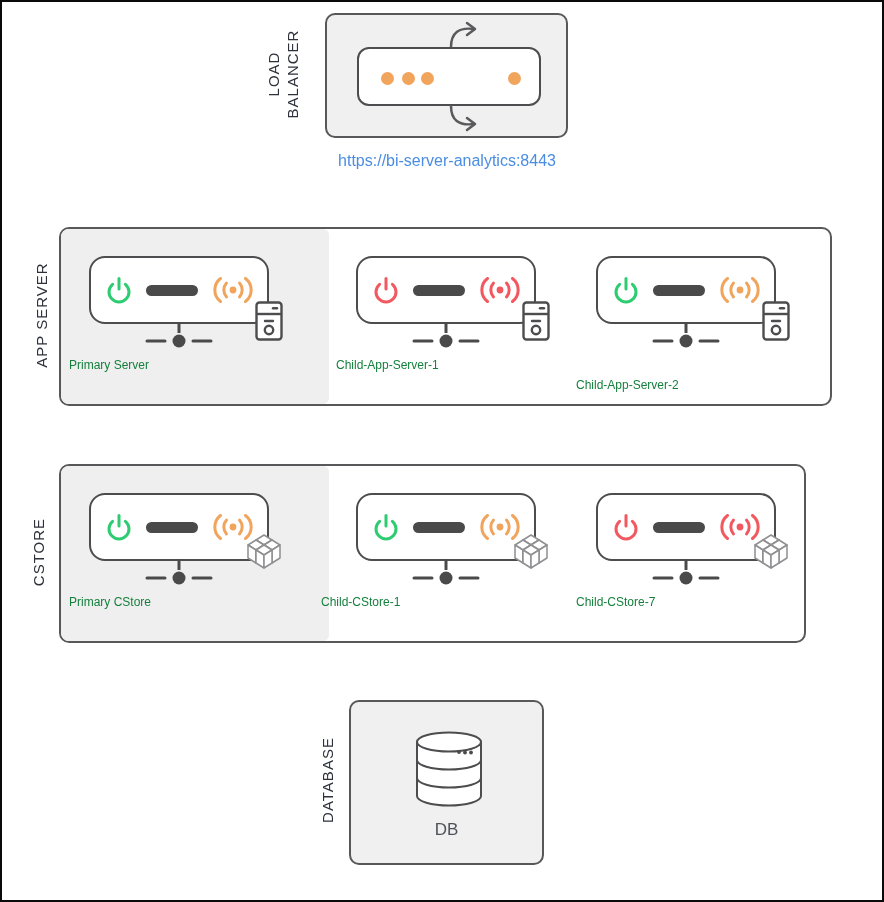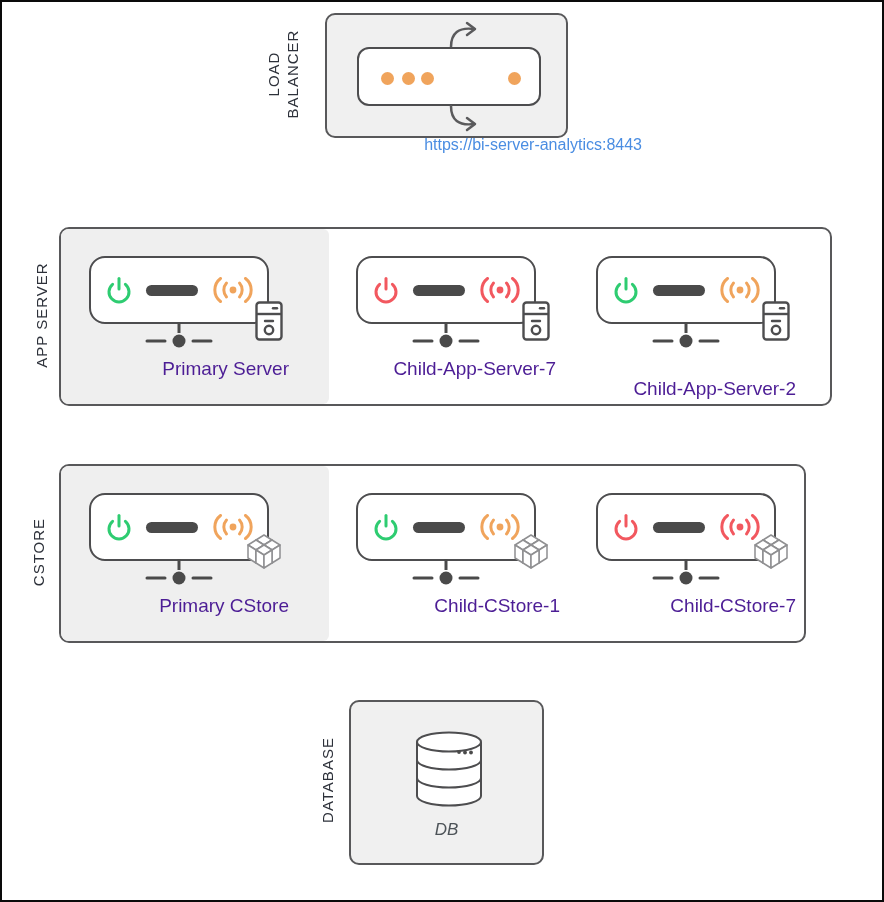--- a/index.html
+++ b/index.html
@@ -37,39 +37,39 @@
   .signal[data-status="orange"] { color:var(--orange); }
   .signal[data-status="red"]    { color:var(--red); }
   .bar { width:52px; height:11px; border-radius:6px; background:#4a4a4a; }
 
   .corner-icon { position:absolute; }
   .tower { right:-16px; bottom:-23px; }
   .cubes { right:-19px; bottom:-18px; }
 
   .connector { position:absolute; top:93px; width:72px; height:28px; }
   .node-label {
-    position:absolute; top:129px; width:220px; text-align:right;
-    font-size:19px; color:#4c1d95;
+    position:absolute; top:129px; width:220px; text-align:left;
+    font-size:12px; color:#15803d;
   }
 
   
   .lb-inner {
     position:absolute; left:30px; top:32px; width:184px; height:59px; box-sizing:border-box;
     background:#fff; border:2px solid var(--ink); border-radius:12px;
   }
   .lb-dot { position:absolute; top:22.5px; width:13px; height:13px; border-radius:50%; background:var(--orange); }
   .lb-arrow { position:absolute; width:36px; height:28px; }
   .lb-url {
-    position:absolute; left:250px; top:134px; width:390px; text-align:right;
+    position:absolute; left:250px; top:150px; width:390px; text-align:center;
     font-size:16px; color:#4a8de2;
   }
 
   
   .db-cyl { position:absolute; left:62px; top:28px; }
-  .db-label { position:absolute; top:118px; left:0; width:100%; text-align:center; font-size:17px; color:#4d5358;font-style:italic; }
+  .db-label { position:absolute; top:118px; left:0; width:100%; text-align:center; font-size:17px; color:#4d5358; }
 </style>
 </head>
 <body>
 
 <svg width="0" height="0" style="position:absolute" aria-hidden="true">
   <defs>
     <symbol id="sym-power" viewBox="0 0 26 28">
       <path d="M6.6,8.3 A10,10 0 1 0 19.4,8.3" fill="none" stroke="currentColor" stroke-width="3" stroke-linecap="round"></path>
       <line x1="13" y1="2.5" x2="13" y2="13" stroke="currentColor" stroke-width="3" stroke-linecap="round"></line>
     </symbol>
@@ -173,21 +173,21 @@
             <use href="#sym-signal"></use>
           </svg>
         </span>
       <span class="corner-icon tower"><svg width="28" height="40">
             <use href="#sym-tower"></use>
           </svg></span>
     </div>
     <svg class="connector" style="left:349px;" viewBox="0 0 72 28">
         <use href="#sym-connector"></use>
       </svg>
-    <div class="node-label" style="left:275px;">Child-App-Server-7</div>
+    <div class="node-label" style="left:275px;">Child-App-Server-1</div>
 
     <div class="node-card" style="left:535px;">
       <span class="icon power" data-status="on">
           <svg width="26" height="28">
             <use href="#sym-power"></use>
           </svg>
         </span>
       <span class="bar"></span>
       <span class="icon signal" data-status="orange">
           <svg width="40" height="26">
@@ -242,21 +242,21 @@
             <use href="#sym-signal"></use>
           </svg>
         </span>
       <span class="corner-icon cubes"><svg width="44" height="40">
             <use href="#sym-cubes"></use>
           </svg></span>
     </div>
     <svg class="connector" style="left:349px;" viewBox="0 0 72 28">
         <use href="#sym-connector"></use>
       </svg>
-    <div class="node-label" style="left:279px;">Child-CStore-1</div>
+    <div class="node-label" style="left:260px;">Child-CStore-1</div>
 
     <div class="node-card" style="left:535px;">
       <span class="icon power" data-status="off">
           <svg width="26" height="28">
             <use href="#sym-power"></use>
           </svg>
         </span>
       <span class="bar"></span>
       <span class="icon signal" data-status="red">
           <svg width="40" height="26">

